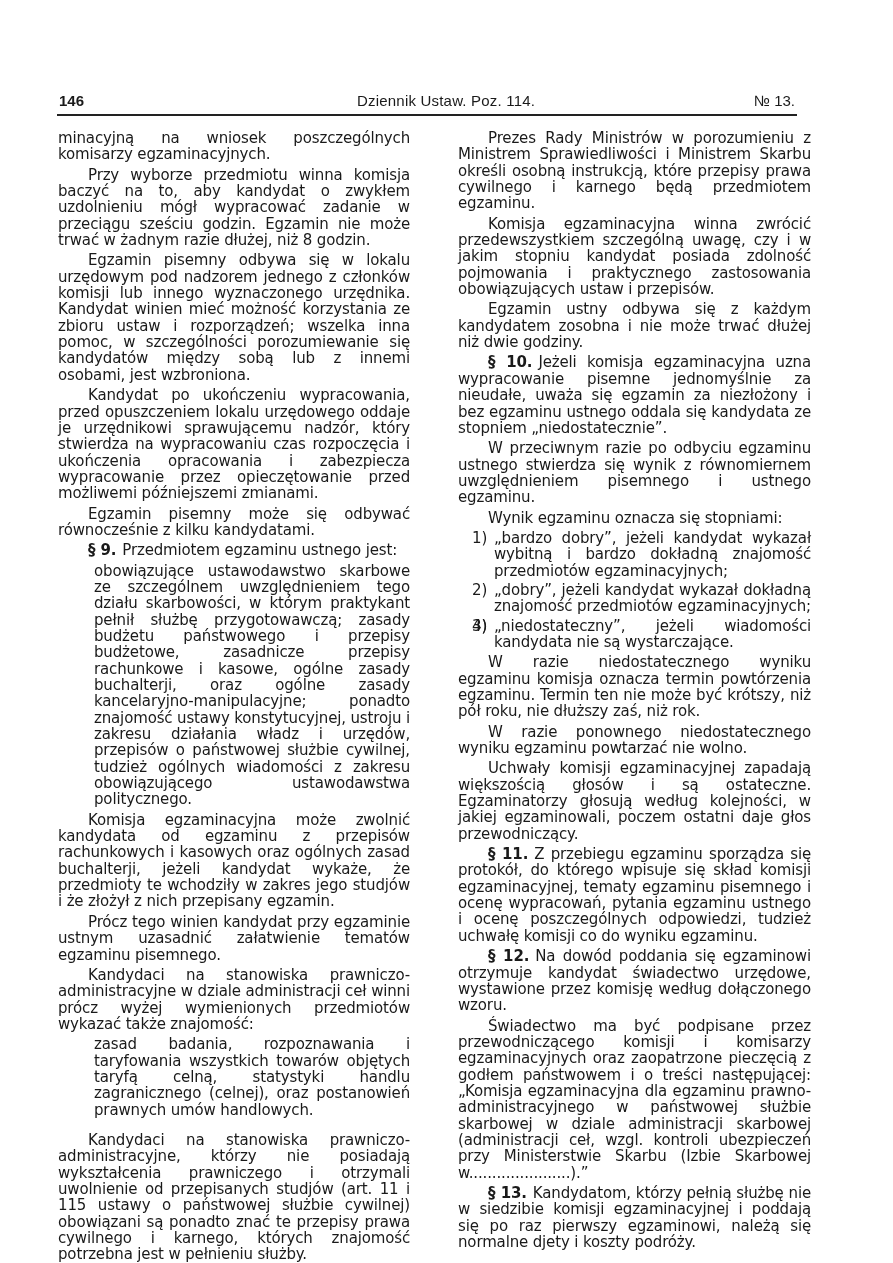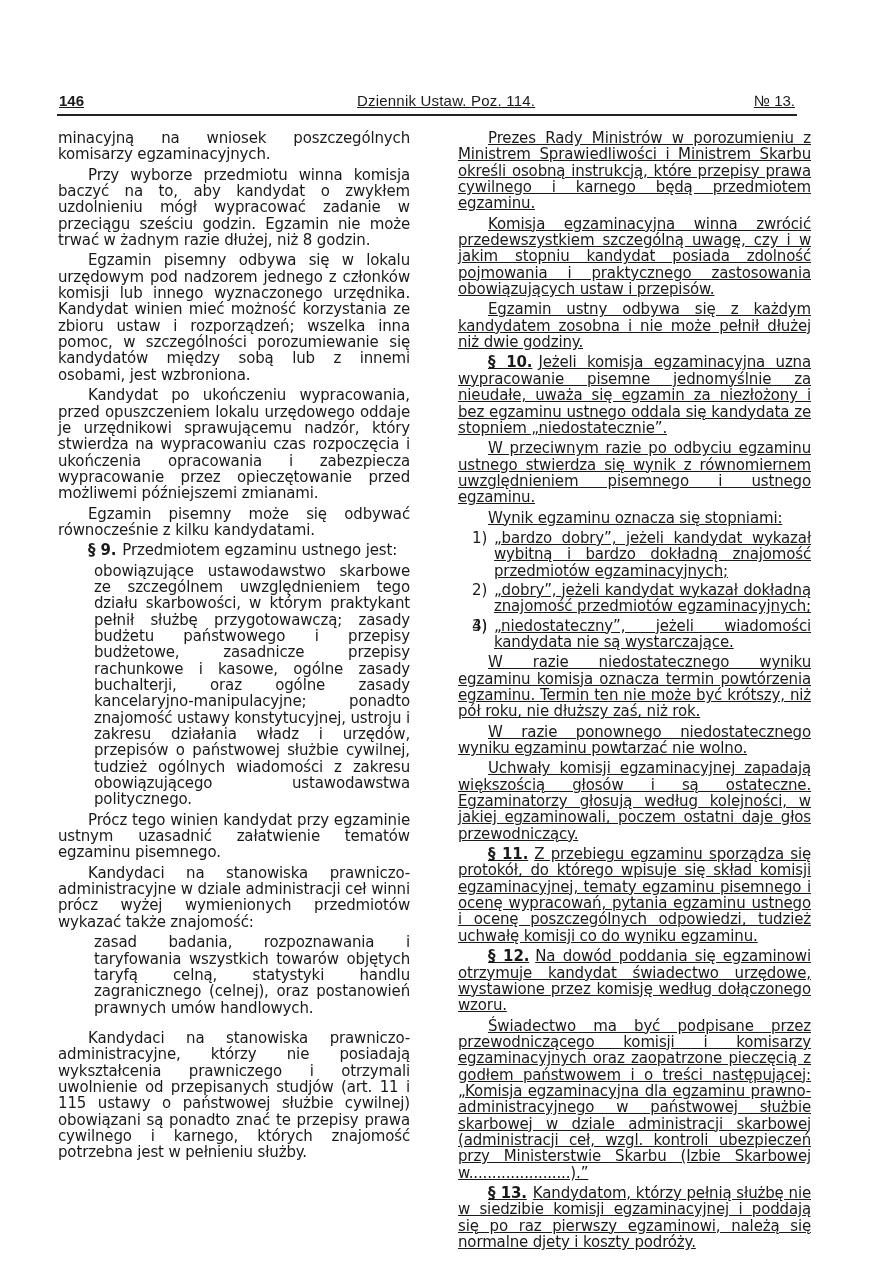--- a/index.html
+++ b/index.html
@@ -1,27 +1,27 @@
 <!DOCTYPE html>
 <html><head>
 <meta charset="utf-8">
 <style>
   html, body { margin: 0; padding: 0; background: #ffffff; }
   body { width: 893px; height: 1263px; position: relative; overflow: hidden;
          font-family: "DejaVu Sans", sans-serif; color: #1a1a1a; }
   .page-header { position: absolute; left: 57px; top: 88px; width: 740px; height: 26px;
                  border-bottom: 2px solid #222; }
-  .page-header span { position: absolute; top: 4px; font-size: 15px; font-family: "Liberation Sans", sans-serif; text-decoration: underline; }
+  .page-header span { position: absolute; top: 4px; font-size: 15px; font-family: "Liberation Sans", sans-serif; }
   .hdr-num { left: 2px; font-weight: bold; }
   .hdr-title { left: 300px; letter-spacing: 0.2px; }
   .hdr-issue { right: 2px; margin-left: 8px; }
   .col { position: absolute; top: 130px; width: 352px; font-size: 15px; line-height: 16.35px;
          text-align: justify; font-family: "DejaVu Sans", sans-serif; letter-spacing: -0.15px; }
   .col-left { left: 58px; }
-  .col-right { left: 458px; width: 353px; text-decoration: underline; }
+  .col-right { left: 458px; width: 353px; }
   p { margin: 0 0 4px 0; text-indent: 30px; }
   p.noindent { text-indent: 0; }
   p.sec { margin-top: 0; }
   .sec-num { font-weight: bold; margin-right: 6px; }
   .block { padding-left: 36px; }
   .block p { text-indent: 0; }
   ol.grades { list-style: none; margin: 0 0 4px 0; padding: 0; }
   ol.grades li { position: relative; padding-left: 36px; margin-bottom: 3px; }
   ol.grades li .num { position: absolute; left: 14px; top: 0; }
   .list-block { padding-left: 36px; margin-bottom: 14px; }
@@ -40,32 +40,33 @@
   <p>Przy wyborze przedmiotu winna komisja baczyć na to, aby kandydat o zwykłem uzdolnieniu mógł wypracować zadanie w przeciągu sześciu godzin. Egzamin nie może trwać w żadnym razie dłużej, niż 8 godzin.</p>
   <p>Egzamin pisemny odbywa się w lokalu urzędowym pod nadzorem jednego z członków komisji lub innego wyznaczonego urzędnika. Kandydat winien mieć możność korzystania ze zbioru ustaw i rozporządzeń; wszelka inna pomoc, w szczególności porozumiewanie się kandydatów między sobą lub z innemi osobami, jest wzbroniona.</p>
   <p>Kandydat po ukończeniu wypracowania, przed opuszczeniem lokalu urzędowego oddaje je urzędnikowi sprawującemu nadzór, który stwierdza na wypracowaniu czas rozpoczęcia i ukończenia opracowania i zabezpiecza wypracowanie przez opieczętowanie przed możliwemi późniejszemi zmianami.</p>
   <p>Egzamin pisemny może się odbywać równocześnie z kilku kandydatami.</p>
   <p class="sec">
     <span class="sec-num">§ 9.</span><span>Przedmiotem egzaminu ustnego jest:</span>
   </p>
   <div class="block">
     <p>obowiązujące ustawodawstwo skarbowe ze szczególnem uwzględnieniem tego działu skarbowości, w którym praktykant pełnił służbę przygotowawczą; zasady budżetu państwowego i przepisy budżetowe, zasadnicze przepisy rachunkowe i kasowe, ogólne zasady buchalterji, oraz ogólne zasady kancelaryjno-manipulacyjne; ponadto znajomość ustawy konstytucyjnej, ustroju i zakresu działania władz i urzędów, przepisów o państwowej służbie cywilnej, tudzież ogólnych wiadomości z zakresu obowiązującego ustawodawstwa politycznego.</p>
   </div>
+  <p>Komisja egzaminacyjna może zwolnić kandydata od egzaminu z przepisów rachunkowych i kasowych oraz ogólnych zasad buchalterji, jeżeli kandydat wykaże, że przedmioty te wchodziły w zakres jego studjów i że złożył z nich przepisany egzamin.</p>
   <p>Prócz tego winien kandydat przy egzaminie ustnym uzasadnić załatwienie tematów egzaminu pisemnego.</p>
   <p>Kandydaci na stanowiska prawniczo-administracyjne w dziale administracji ceł winni prócz wyżej wymienionych przedmiotów wykazać także znajomość:</p>
   <div class="list-block">
     <span>zasad badania, rozpoznawania i taryfowania wszystkich towarów objętych taryfą celną, statystyki handlu zagranicznego (celnej), oraz postanowień prawnych umów handlowych.</span>
   </div>
   <p>Kandydaci na stanowiska prawniczo-administracyjne, którzy nie posiadają wykształcenia prawniczego i otrzymali uwolnienie od przepisanych studjów (art. 11 i 115 ustawy o państwowej służbie cywilnej) obowiązani są ponadto znać te przepisy prawa cywilnego i karnego, których znajomość potrzebna jest w pełnieniu służby.</p>
 </div>
 
 <div class="col col-right">
   <p>Prezes Rady Ministrów w porozumieniu z Ministrem Sprawiedliwości i Ministrem Skarbu określi osobną instrukcją, które przepisy prawa cywilnego i karnego będą przedmiotem egzaminu.</p>
   <p>Komisja egzaminacyjna winna zwrócić przedewszystkiem szczególną uwagę, czy i w jakim stopniu kandydat posiada zdolność pojmowania i praktycznego zastosowania obowiązujących ustaw i przepisów.</p>
-  <p>Egzamin ustny odbywa się z każdym kandydatem zosobna i nie może pełnił dłużej niż dwie godziny.</p>
+  <p>Egzamin ustny odbywa się z każdym kandydatem zosobna i nie może trwać dłużej niż dwie godziny.</p>
   <p class="sec">
     <span class="sec-num">§ 10.</span><span>Jeżeli komisja egzaminacyjna uzna wypracowanie pisemne jednomyślnie za nieudałe, uważa się egzamin za niezłożony i bez egzaminu ustnego oddala się kandydata ze stopniem „niedostatecznie”.</span>
   </p>
   <p>W przeciwnym razie po odbyciu egzaminu ustnego stwierdza się wynik z równomiernem uwzględnieniem pisemnego i ustnego egzaminu.</p>
   <p>Wynik egzaminu oznacza się stopniami:</p>
   <ol class="grades">
     <li><span class="num">1)</span><span>„bardzo dobry”, jeżeli kandydat wykazał wybitną i bardzo dokładną znajomość przedmiotów egzaminacyjnych;</span></li>
     <li><span class="num">2)</span><span>„dobry”, jeżeli kandydat wykazał dokładną znajomość przedmiotów egzaminacyjnych;</span></li>
     <li><span class="num">3)</span></li>
     <li><span class="num">4)</span><span>„niedostateczny”, jeżeli wiadomości kandydata nie są wystarczające.</span></li>

